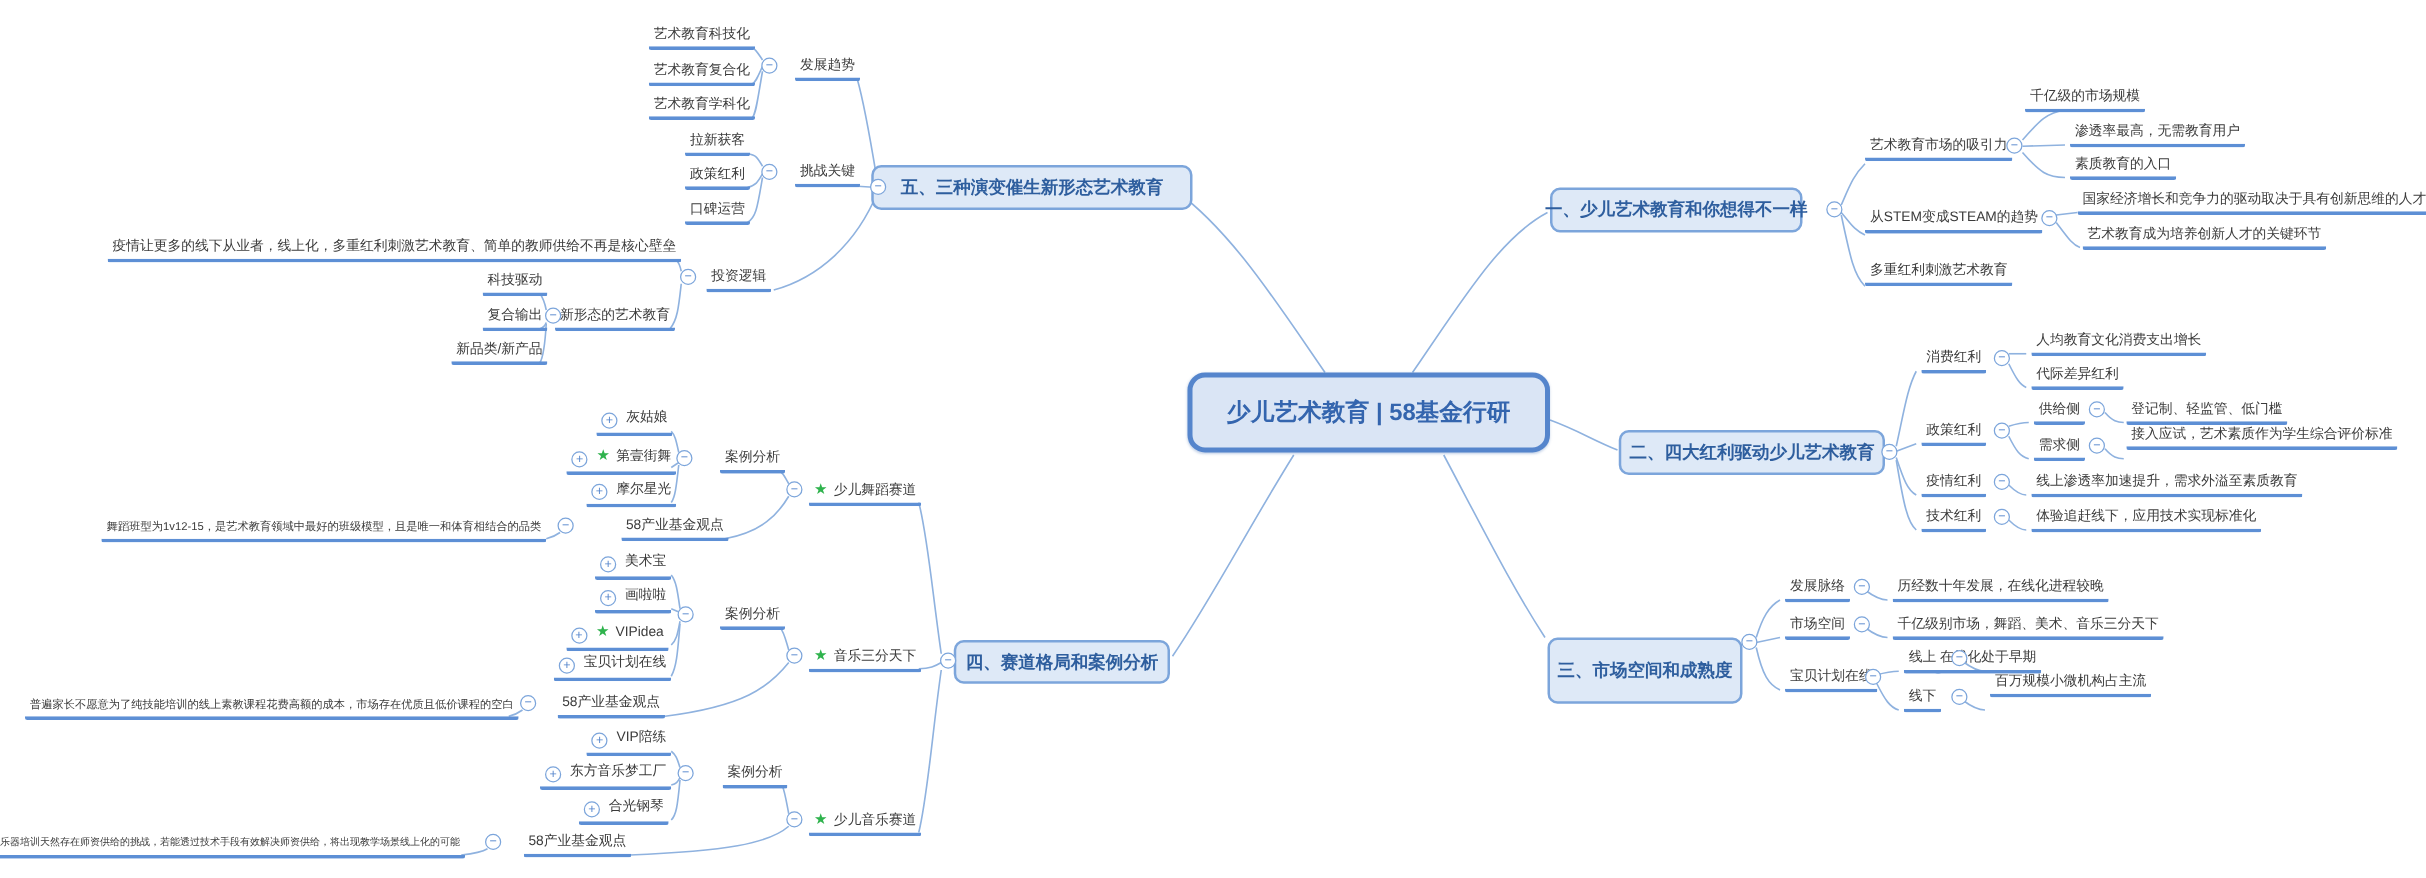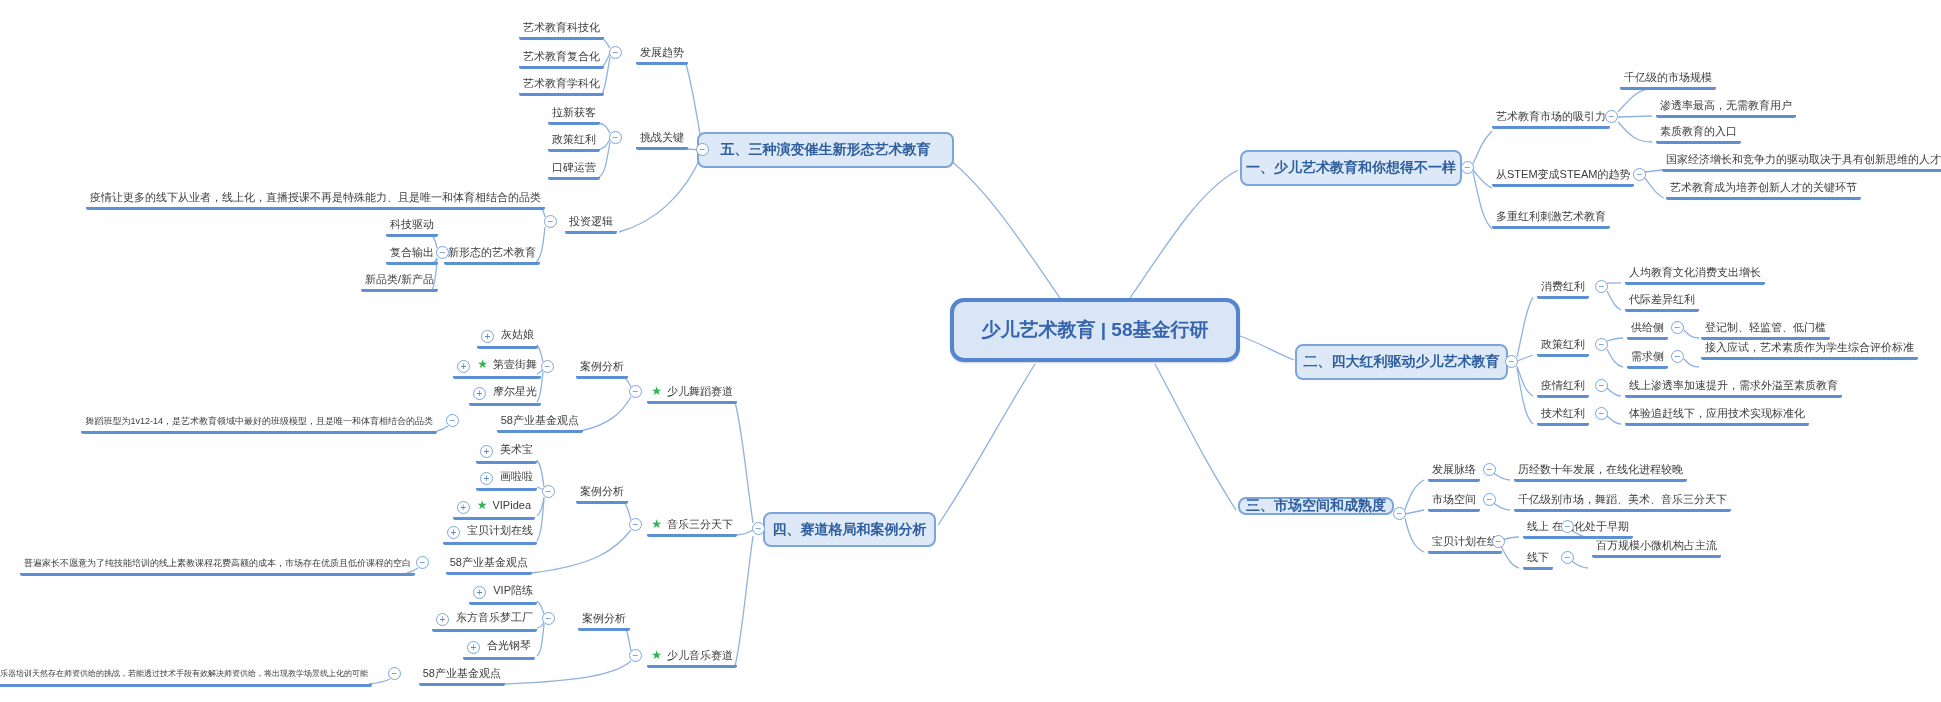--- a/index.html
+++ b/index.html
@@ -111,23 +111,23 @@
   <path d="M631,651 C629,641 628,634 626,629"></path>
   <path d="M631,661 C615,675 580,681 504,684"></path>
   <path d="M544,614 C542,608 541,604 537,601"></path>
   <path d="M544,622 C542,626 541,627 537,628"></path>
   <path d="M544,624 C542,645 541,652 537,656"></path>
   <path d="M390,679 C385,682 378,683 369,684"></path>
 </svg>
 
 <div class="central">少儿艺术教育 | 58基金行研</div>
 
-<div class="bn" style="left:1240px;top:150px;width:222px;height:36px">一、少儿艺术教育和你想得不一样</div>
+<div class="bn" style="left:1240px;top:150px;width:202px;height:36px">一、少儿艺术教育和你想得不一样</div>
 <div class="bn" style="left:1295px;top:344px;width:213px;height:36px">二、四大红利驱动少儿艺术教育</div>
-<div class="bn" style="left:1238px;top:497px;width:156px;height:18px">三、市场空间和成熟度</div>
+<div class="bn" style="left:1238px;top:510px;width:156px;height:53px">三、市场空间和成熟度</div>
 <div class="bn" style="left:763px;top:512px;width:173px;height:35px">四、赛道格局和案例分析</div>
 <div class="bn" style="left:697px;top:132px;width:257px;height:36px">五、三种演变催生新形态艺术教育</div>
 
 <div class="tn" style="left:1492px;top:109px">艺术教育市场的吸引力</div>
 <div class="tn" style="left:1620px;top:70px">千亿级的市场规模</div>
 <div class="tn" style="left:1656px;top:98px">渗透率最高，无需教育用户</div>
 <div class="tn" style="left:1656px;top:124px">素质教育的入口</div>
 <div class="tn" style="left:1492px;top:167px">从STEM变成STEAM的趋势</div>
 <div class="tn" style="left:1662px;top:152px">国家经济增长和竞争力的驱动取决于具有创新思维的人才</div>
 <div class="tn" style="left:1666px;top:180px">艺术教育成为培养创新人才的关键环节</div>
@@ -158,33 +158,33 @@
 
 <div class="tn" style="right:1253px;top:45px">发展趋势</div>
 <div class="tn" style="right:1337px;top:20px">艺术教育科技化</div>
 <div class="tn" style="right:1337px;top:49px">艺术教育复合化</div>
 <div class="tn" style="right:1337px;top:76px">艺术教育学科化</div>
 <div class="tn" style="right:1253px;top:130px">挑战关键</div>
 <div class="tn" style="right:1341px;top:105px">拉新获客</div>
 <div class="tn" style="right:1341px;top:132px">政策红利</div>
 <div class="tn" style="right:1341px;top:160px">口碑运营</div>
 <div class="tn" style="right:1324px;top:214px">投资逻辑</div>
-<div class="tn" style="right:1396px;top:190px">疫情让更多的线下从业者，线上化，直播授课不再是特殊能力、且是唯一和体育相结合的品类</div>
+<div class="tn" style="right:1396px;top:190px">疫情让更多的线下从业者，线上化，多重红利刺激艺术教育、简单的教师供给不再是核心壁垒</div>
 <div class="tn" style="right:1401px;top:245px">新形态的艺术教育</div>
 <div class="tn" style="right:1503px;top:217px">科技驱动</div>
 <div class="tn" style="right:1503px;top:245px">复合输出</div>
 <div class="tn" style="right:1503px;top:272px">新品类/新产品</div>
 
 <div class="tn" style="right:1204px;top:384px"><span class="star">★</span><span>少儿舞蹈赛道</span></div>
 <div class="tn" style="right:1313px;top:359px">案例分析</div>
 <div class="tn" style="right:1403px;top:327px"><span class="pi">+</span><span>灰姑娘</span></div>
 <div class="tn" style="right:1400px;top:357px"><span class="pi">+</span><span class="star">★</span><span>第壹街舞</span></div>
 <div class="tn" style="right:1400px;top:384px"><span class="pi">+</span><span>摩尔星光</span></div>
 <div class="tn" style="right:1358px;top:413px">58产业基金观点</div>
-<div class="tn s9" style="right:1504px;top:414px">舞蹈班型为1v12-14，是艺术教育领域中最好的班级模型，且是唯一和体育相结合的品类</div>
+<div class="tn s9" style="right:1504px;top:414px">舞蹈班型为1v12-15，是艺术教育领域中最好的班级模型，且是唯一和体育相结合的品类</div>
 
 <div class="tn" style="right:1204px;top:517px"><span class="star">★</span><span>音乐三分天下</span></div>
 <div class="tn" style="right:1313px;top:484px">案例分析</div>
 <div class="tn" style="right:1404px;top:442px"><span class="pi">+</span><span>美术宝</span></div>
 <div class="tn" style="right:1404px;top:469px"><span class="pi">+</span><span>画啦啦</span></div>
 <div class="tn" style="right:1406px;top:498px"><span class="pi">+</span><span class="star">★</span><span>VIPidea</span></div>
 <div class="tn" style="right:1404px;top:523px"><span class="pi">+</span><span>宝贝计划在线</span></div>
 <div class="tn" style="right:1409px;top:555px">58产业基金观点</div>
 <div class="tn s9" style="right:1526px;top:556px">普遍家长不愿意为了纯技能培训的线上素教课程花费高额的成本，市场存在优质且低价课程的空白</div>
 

